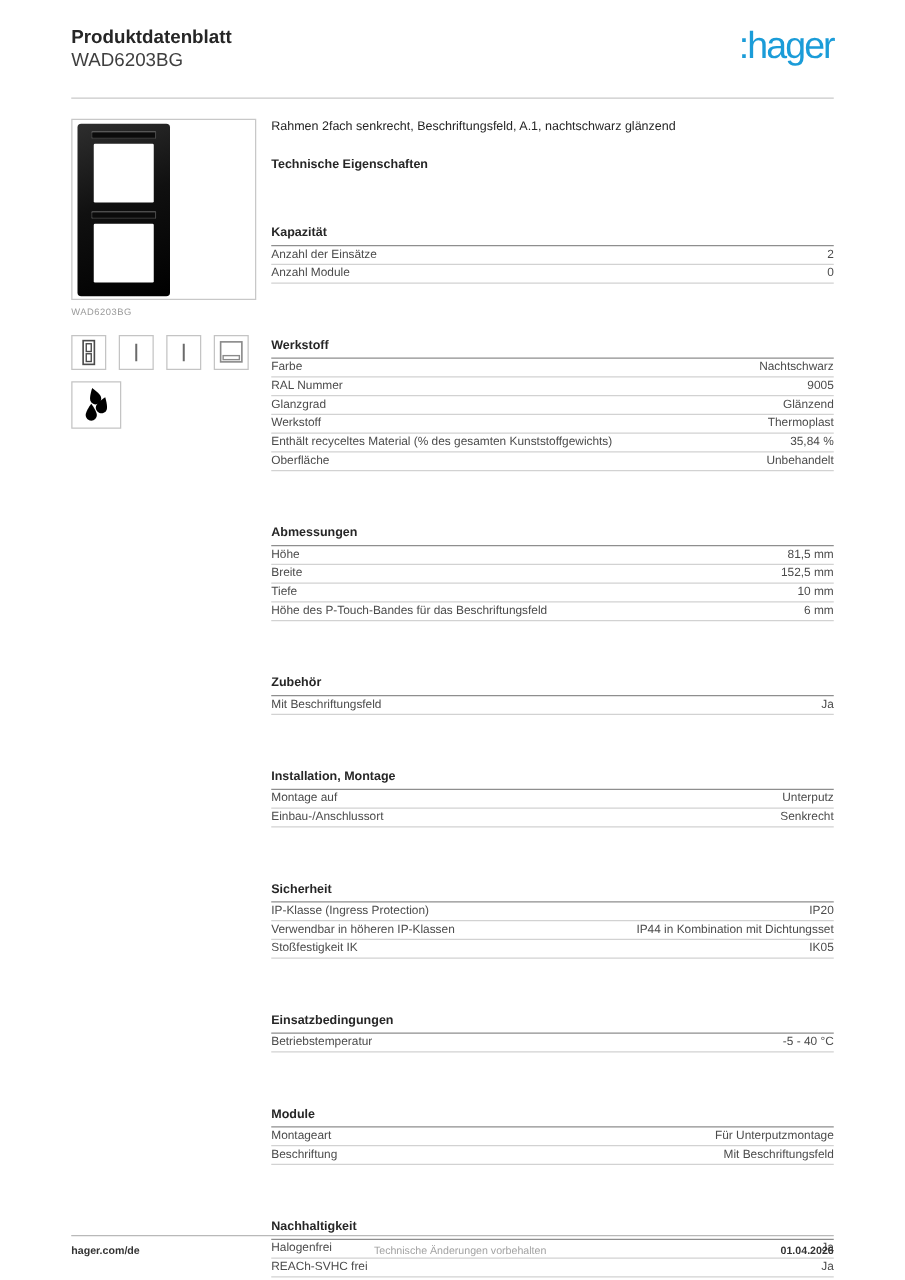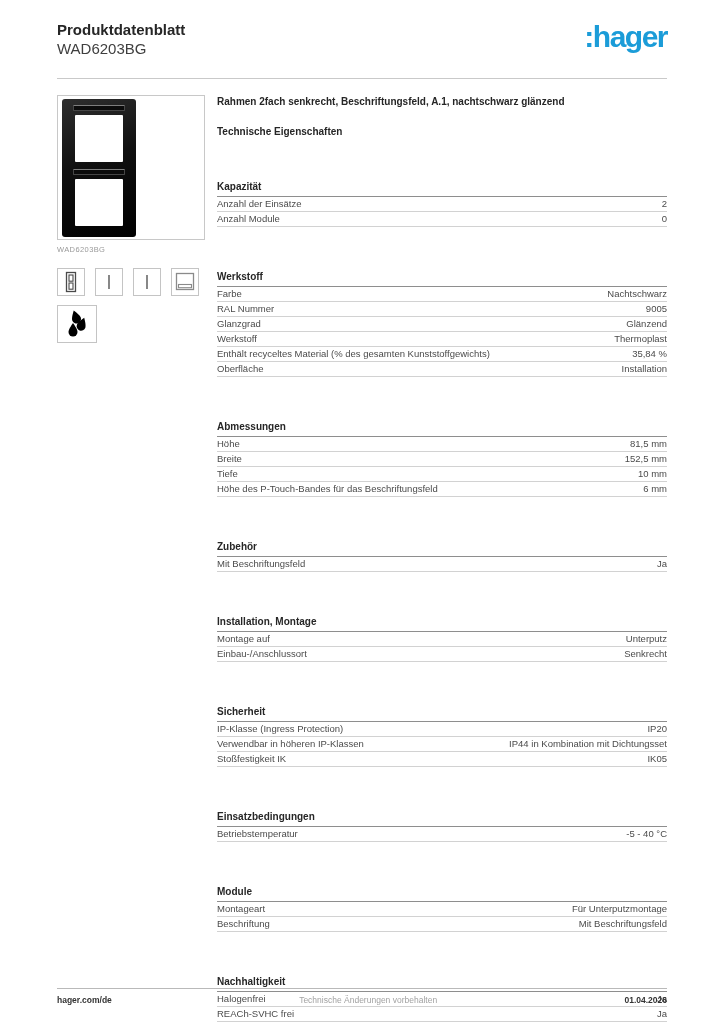--- a/index.html
+++ b/index.html
@@ -11,21 +11,21 @@
     width: 724px;
     height: 1024px;
     background: #ffffff;
     overflow: hidden;
   }
 
   
   .header { position: absolute; left: 57px; right: 57px; top: 20px; }
   .header-title { font-size: 15px; font-weight: bold; color: #262626; line-height: 19px; }
   .header-subtitle { font-size: 15px; color: #3f3f3f; line-height: 19px; }
-  .logo { position: absolute; right: 0; top: 0; font-size: 30px; font-weight: bold;
+  .logo { position: absolute; right: 0; top: 0; font-size: 30px; font-weight: normal;
           color: #1b9cd8; letter-spacing: -1.5px; line-height: 34px; }
   .header-rule { position: absolute; left: 57px; right: 57px; top: 78px;
                  border-top: 1px solid #c9c9c9; }
 
   
   .left-col { position: absolute; left: 57px; top: 95px; width: 148px; }
   .product-image-box { width: 148px; height: 145px; border: 1px solid #c8c8c8;
                        background: #fff; position: relative; }
   .frame-black { position: absolute; left: 4px; top: 3px; width: 74px; height: 138px;
                  border-radius: 3px;
@@ -42,21 +42,21 @@
   .image-caption { margin-top: 5px; font-size: 7.5px; color: #9a9a9a; letter-spacing: 0.4px; }
 
   .icon-row { display: flex; gap: 10px; margin-top: 14px; }
   .icon-box { width: 28px; height: 28px; border: 1px solid #c4c4c4; background: #fff;
               display: flex; align-items: center; justify-content: center; }
   .icon-box-lg { width: 40px; height: 38px; border: 1px solid #c4c4c4; background: #fff;
                  display: flex; align-items: center; justify-content: center; margin-top: 9px; }
 
   
   .right-col { position: absolute; left: 217px; top: 95px; width: 450px; }
-  .product-description { font-size: 10px; font-weight: bold; color: #262626; line-height: 13px; }
+  .product-description { font-size: 10px; font-weight: normal; color: #262626; line-height: 13px; }
   .tech-title { font-size: 10px; font-weight: bold; color: #262626; margin-top: 18px; }
   .sections { margin-top: 19px; }
 
   .spec-section { margin-bottom: 9px; }
   .section-title { font-size: 10px; font-weight: bold; color: #262626;
                    padding-bottom: 3px; border-bottom: 1px solid #8e8e8e; line-height: 12px; margin-top: 44px; }
   .spec-row { display: flex; justify-content: space-between; align-items: flex-end;
               height: 15px; border-bottom: 1px solid #d2d2d2; padding-bottom: 2px; }
   .spec-label { font-size: 9.5px; color: #4b4b4b; white-space: nowrap; }
   .spec-value { font-size: 9.5px; color: #4b4b4b; white-space: nowrap; text-align: right; }
@@ -168,21 +168,21 @@
             <div class="spec-row">
               <span class="spec-label">Werkstoff</span>
               <span class="spec-value">Thermoplast</span>
             </div>
             <div class="spec-row">
               <span class="spec-label">Enthält recyceltes Material (% des gesamten Kunststoffgewichts)</span>
               <span class="spec-value">35,84 %</span>
             </div>
             <div class="spec-row">
               <span class="spec-label">Oberfläche</span>
-              <span class="spec-value">Installation</span>
+              <span class="spec-value">Unbehandelt</span>
             </div>
           </div>
   </div>
 
   <div class="spec-section">
     <div class="section-title">Abmessungen</div>
     <div>
             <div class="spec-row">
               <span class="spec-label">Höhe</span>
               <span class="spec-value">81,5 mm</span>

